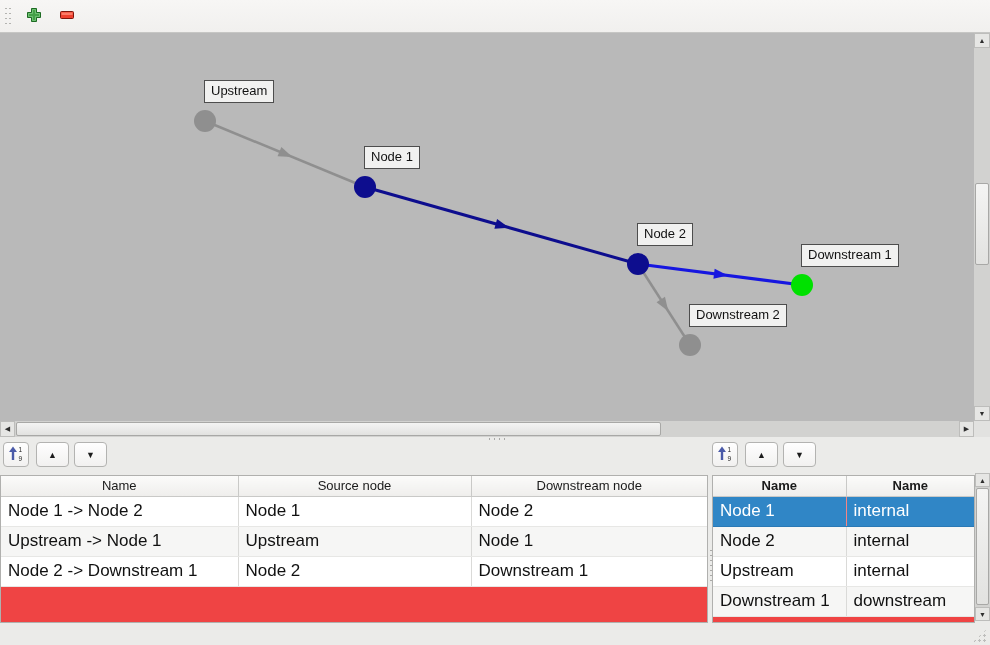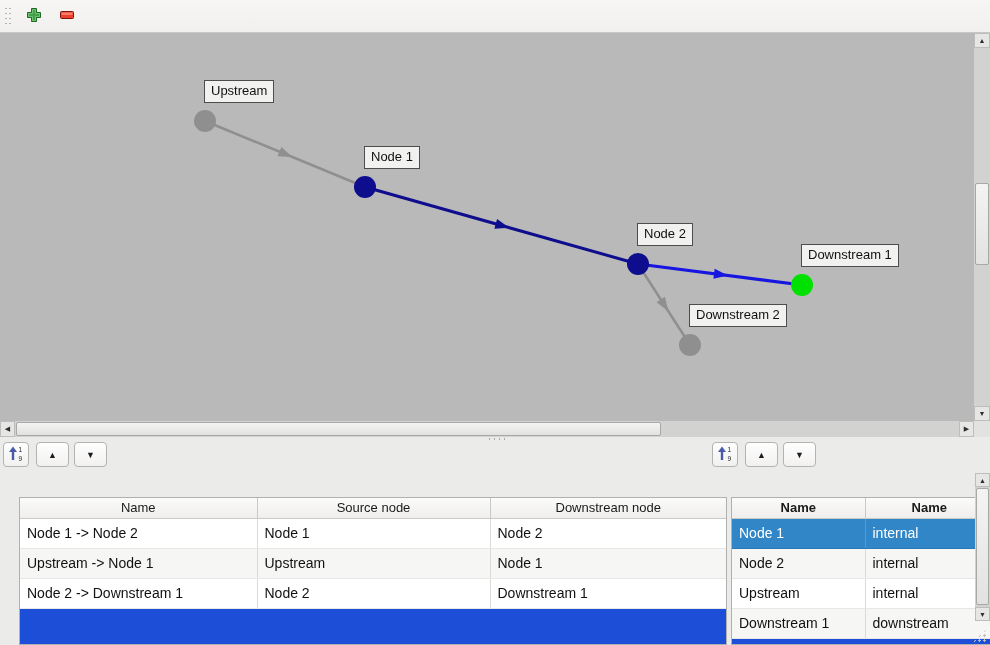--- a/index.html
+++ b/index.html
@@ -41,29 +41,29 @@
   
   .panel-toolbar { position:absolute; top:442px; height:26px; display:flex; gap:5px; }
   .panel-toolbar.left { left:3px; }
   .panel-toolbar.right { left:712px; }
   .mini-btn { height:25px; background:linear-gradient(#fefefe,#f2f1f0); border:1px solid #b3b3b1;
     border-radius:4px; display:flex; align-items:center; justify-content:center; }
   .mini-btn.sort { width:26px; margin-right:2px; }
   .mini-btn.arrow { width:33px; font-size:9px; color:#1c1c1c; }
 
   
-  .table-wrap { position:absolute; top:497px; background:#1d4ed8; border:1px solid #b0b0ae; overflow:hidden;margin-left:19px; }
+  .table-wrap { position:absolute; top:475px; background:#ef4444; border:1px solid #b0b0ae; overflow:hidden; }
   .table-wrap.edges { left:0; width:708px; height:148px; }
   .table-wrap.nodes { left:712px; width:263px; height:148px; }
   table { border-collapse:collapse; table-layout:fixed; width:100%; }
   th { height:20px; font-weight:normal; text-align:center; font-size:13px;
     background:linear-gradient(#fbfbfa,#efeeec); border-right:1px solid #c9c9c7; border-bottom:1px solid #c9c9c7; }
   th:last-child { border-right:none; }
   .table-wrap.nodes th { font-weight:bold; }
-  td { height:30px; padding-left:7px; font-size:14px; color:#111; white-space:nowrap; overflow:hidden;
+  td { height:30px; padding-left:7px; font-size:17px; color:#111; white-space:nowrap; overflow:hidden;
     border-right:1px solid #dadad8; border-bottom:1px solid #e7e7e5; background:#fff; }
   td:last-child { border-right:none; }
   tr.alt td { background:#f6f6f5; }
   tr.selected td { background:#3086c6; color:#fff; border-right-color:rgba(255,255,255,.35); border-bottom-color:#2a79b5; }
   .edges col.c1 { width:237px; } .edges col.c2 { width:233px; }
   .nodes col.c1 { width:133px; }
 
   
   .vscroll2 { position:absolute; left:975px; top:473px; width:15px; height:148px; background:#d2d2d0; }
   .vscroll2 .scroll-btn { left:0; width:15px; height:14px; }

